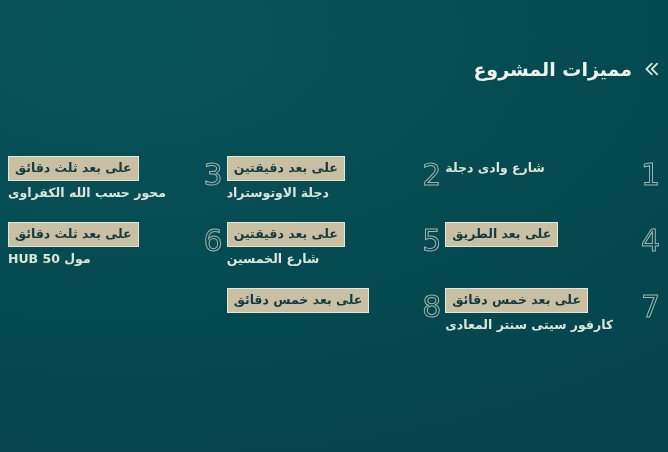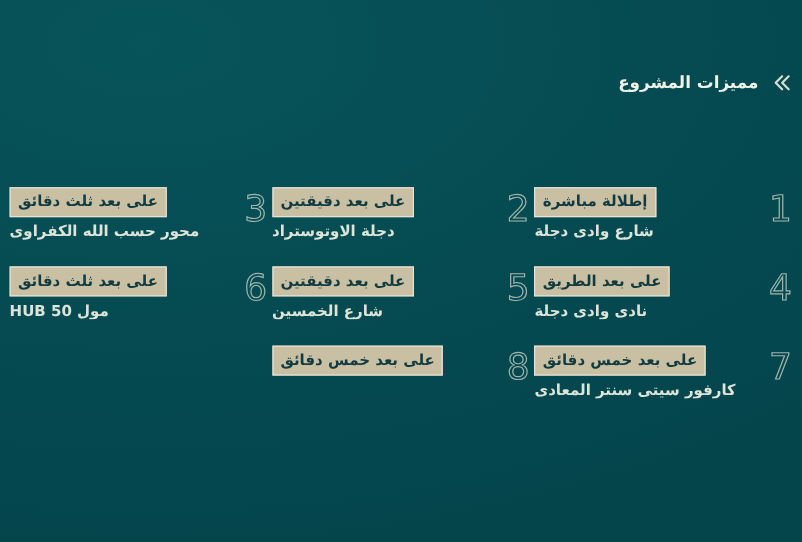--- a/index.html
+++ b/index.html
@@ -42,21 +42,21 @@
     display: inline-flex;
     align-items: center;
     justify-content: center;
     width: 18px;
     height: 22px;
     color: #d9dfd2;
     flex: 0 0 auto;
   }
   .header-chevron svg { display: block; }
   .header-title {
-    font-size: 14px;
+    font-size: 19px;
     font-weight: 700;
     color: #eef2e9;
     letter-spacing: 0.3px;
     line-height: 1.2;
     white-space: nowrap;
   }
 
   
   .grid {
     position: absolute;
@@ -140,21 +140,20 @@
       </svg>
     </span>
     <span class="header-title">مميزات المشروع</span>
   </div>
 
   <div class="grid">
 
     <div class="feature">
       <span class="feature-number">1</span>
       <div class="feature-body">
-        <div class="feature-badge">إطلالة مباشرة</div>
         <div class="feature-subtitle">شارع وادى دجلة</div>
       </div>
     </div>
 
     <div class="feature">
       <span class="feature-number">2</span>
       <div class="feature-body">
         <div class="feature-badge">على بعد دقيقتين</div>
         <div class="feature-subtitle">دجلة الاوتوستراد</div>
       </div>
@@ -165,21 +164,20 @@
       <div class="feature-body">
         <div class="feature-badge">على بعد ثلث دقائق</div>
         <div class="feature-subtitle">محور حسب الله الكفراوى</div>
       </div>
     </div>
 
     <div class="feature">
       <span class="feature-number">4</span>
       <div class="feature-body">
         <div class="feature-badge">على بعد الطريق</div>
-        <div class="feature-subtitle">نادى وادى دجلة</div>
       </div>
     </div>
 
     <div class="feature">
       <span class="feature-number">5</span>
       <div class="feature-body">
         <div class="feature-badge">على بعد دقيقتين</div>
         <div class="feature-subtitle">شارع الخمسين</div>
       </div>
     </div>

